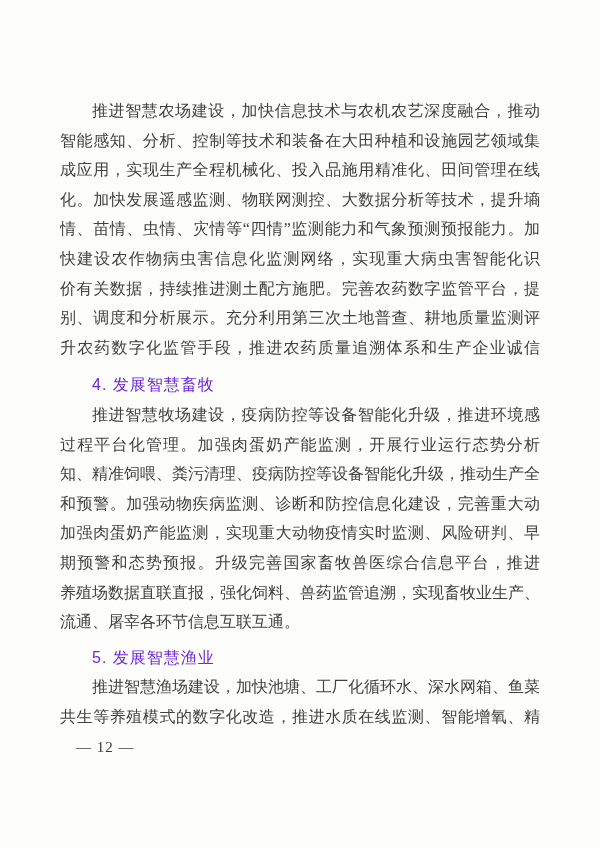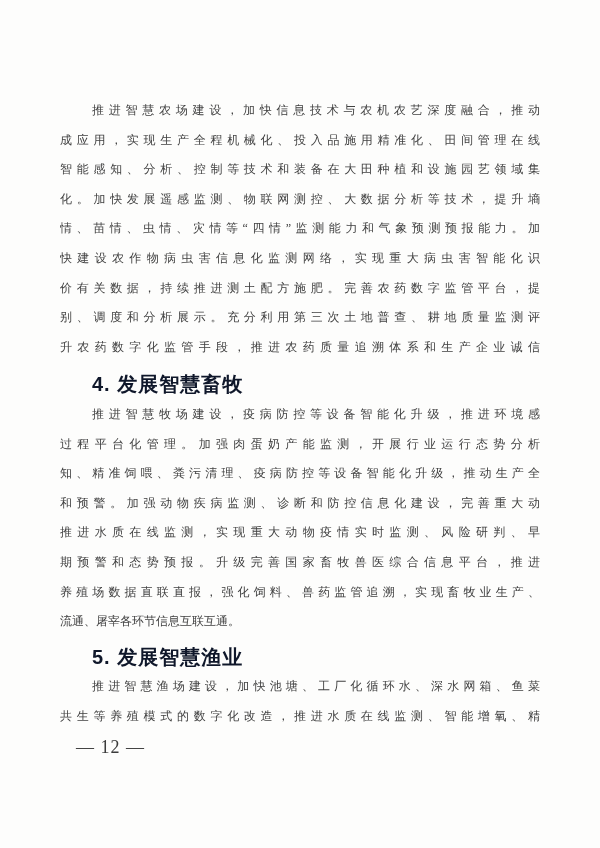--- a/index.html
+++ b/index.html
@@ -12,81 +12,81 @@
     width: 600px;
     height: 848px;
     box-sizing: border-box;
     background: #fdfdfc;
     padding: 96px 60px 0 60px;
     font-family: "Liberation Serif", serif;
     color: #414141;
     overflow: hidden;
   }
   .line {
-    font-size: 12px;
+    font-size: 16px;
     height: 29.6px;
     line-height: 29.6px;
     text-align: justify;
     text-align-last: justify;
     text-justify: inter-character;
     white-space: nowrap;
     overflow: hidden;
   }
   .line.first {
     text-indent: 32px;
   }
   .line.end {
     text-align-last: left;
   }
   .heading {
     font-family: "Liberation Sans", sans-serif;
-    font-size: 20px;
-    font-weight: bold;
-    color: #0f172a;
+    font-size: 16px;
+    font-weight: normal;
+    color: #6d28d9;
     height: 29.6px;
     line-height: 29.6px;
     text-indent: 32px;
     letter-spacing: 1px;
   }
   .heading.h4 { margin-top: 8px; }
   .heading.h5 { margin-top: 6px; }
   .footer {
     margin-top: 6px;
     padding-left: 16px;
-    font-size: 18px;
+    font-size: 15px;
     line-height: 20px;
     color: #3b3b3b;
     letter-spacing: 1px;
   }
 </style>
 </head>
 <body>
 
 <div class="page">
 
   <div class="para">
     <div class="line first">推进智慧农场建设，加快信息技术与农机农艺深度融合，推动</div>
+    <div class="line">智能感知、分析、控制等技术和装备在大田种植和设施园艺领域集</div>
     <div class="line">成应用，实现生产全程机械化、投入品施用精准化、田间管理在线</div>
-    <div class="line">智能感知、分析、控制等技术和装备在大田种植和设施园艺领域集</div>
     <div class="line">化。加快发展遥感监测、物联网测控、大数据分析等技术，提升墒</div>
     <div class="line">情、苗情、虫情、灾情等“四情”监测能力和气象预测预报能力。加</div>
     <div class="line">快建设农作物病虫害信息化监测网络，实现重大病虫害智能化识</div>
     <div class="line">价有关数据，持续推进测土配方施肥。完善农药数字监管平台，提</div>
     <div class="line">别、调度和分析展示。充分利用第三次土地普查、耕地质量监测评</div>
     <div class="line">升农药数字化监管手段，推进农药质量追溯体系和生产企业诚信</div>
   </div>
 
   <div class="heading h4">4. 发展智慧畜牧</div>
 
   <div class="para">
     <div class="line first">推进智慧牧场建设，疫病防控等设备智能化升级，推进环境感</div>
     <div class="line">过程平台化管理。加强肉蛋奶产能监测，开展行业运行态势分析</div>
     <div class="line">知、精准饲喂、粪污清理、疫病防控等设备智能化升级，推动生产全</div>
     <div class="line">和预警。加强动物疾病监测、诊断和防控信息化建设，完善重大动</div>
-    <div class="line">推进水质在线监测，实现重大动物疫情实时监测、风险研判、早</div>
+    <div class="line">加强肉蛋奶产能监测，实现重大动物疫情实时监测、风险研判、早</div>
     <div class="line">期预警和态势预报。升级完善国家畜牧兽医综合信息平台，推进</div>
     <div class="line">养殖场数据直联直报，强化饲料、兽药监管追溯，实现畜牧业生产、</div>
     <div class="line end">流通、屠宰各环节信息互联互通。</div>
   </div>
 
   <div class="heading h5">5. 发展智慧渔业</div>
 
   <div class="para">
     <div class="line first">推进智慧渔场建设，加快池塘、工厂化循环水、深水网箱、鱼菜</div>
     <div class="line">共生等养殖模式的数字化改造，推进水质在线监测、智能增氧、精</div>

